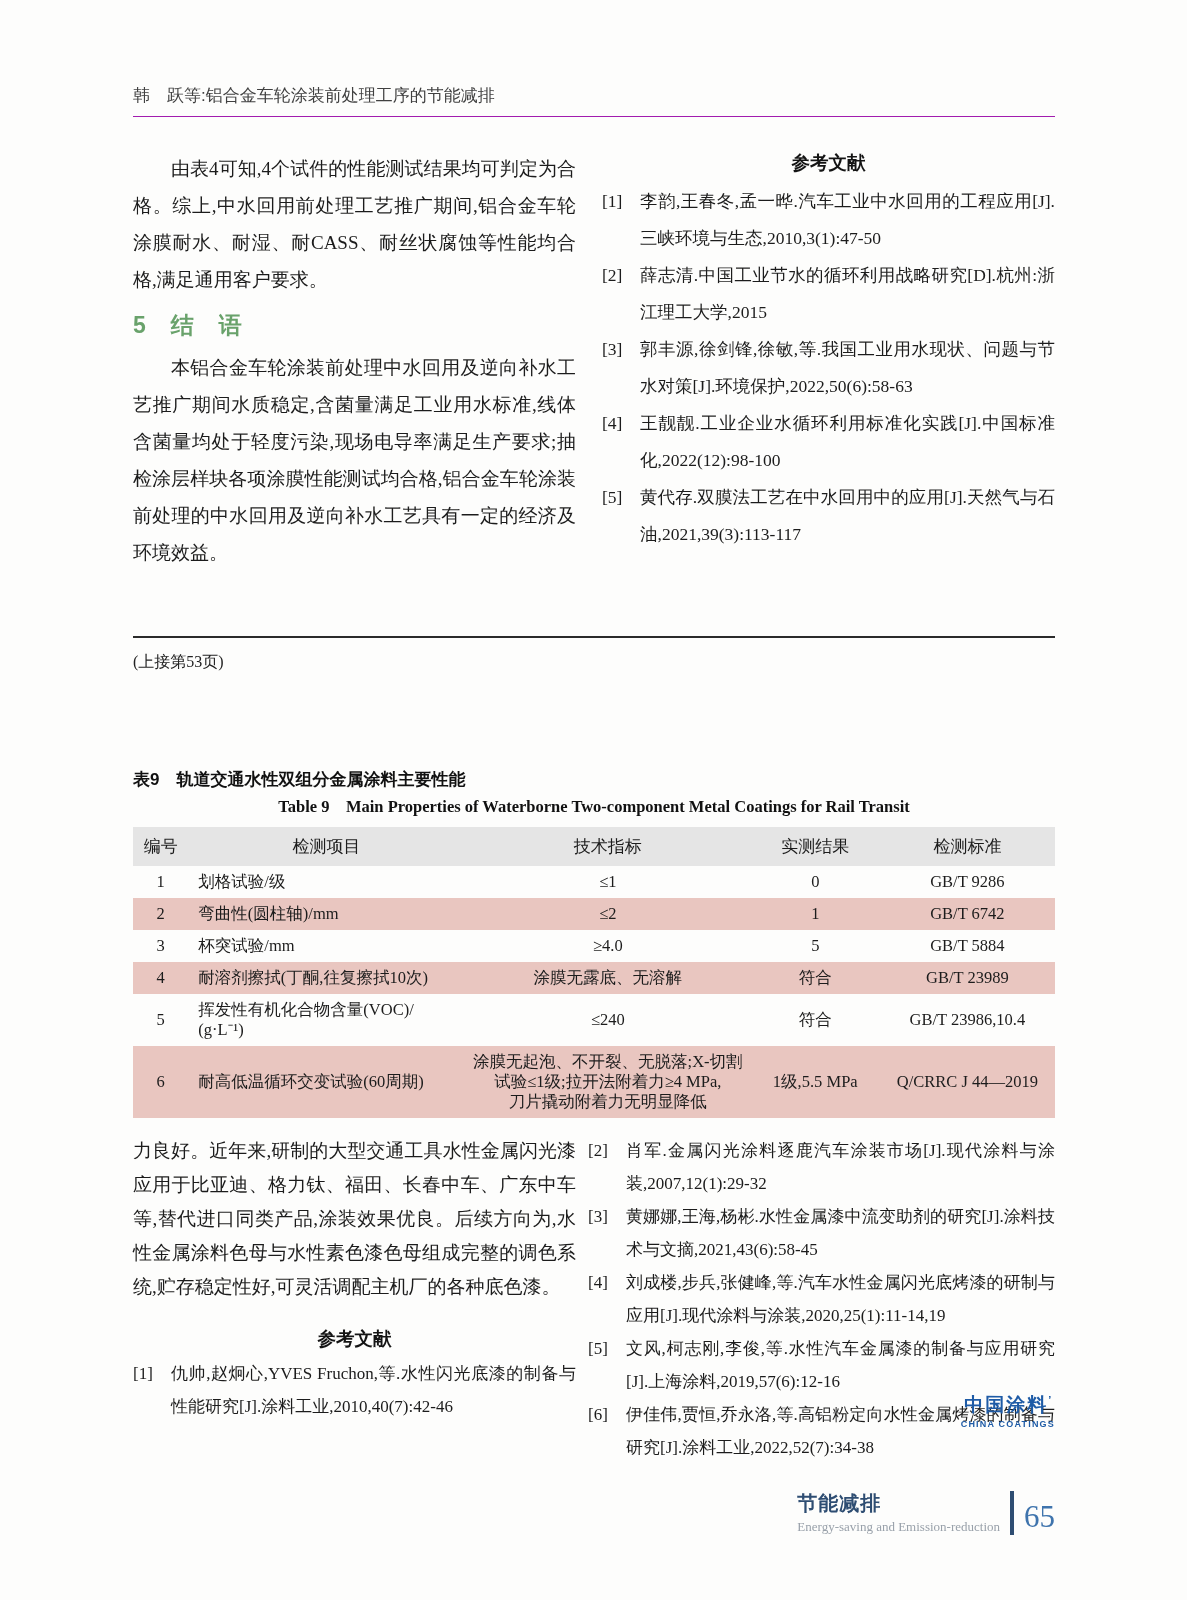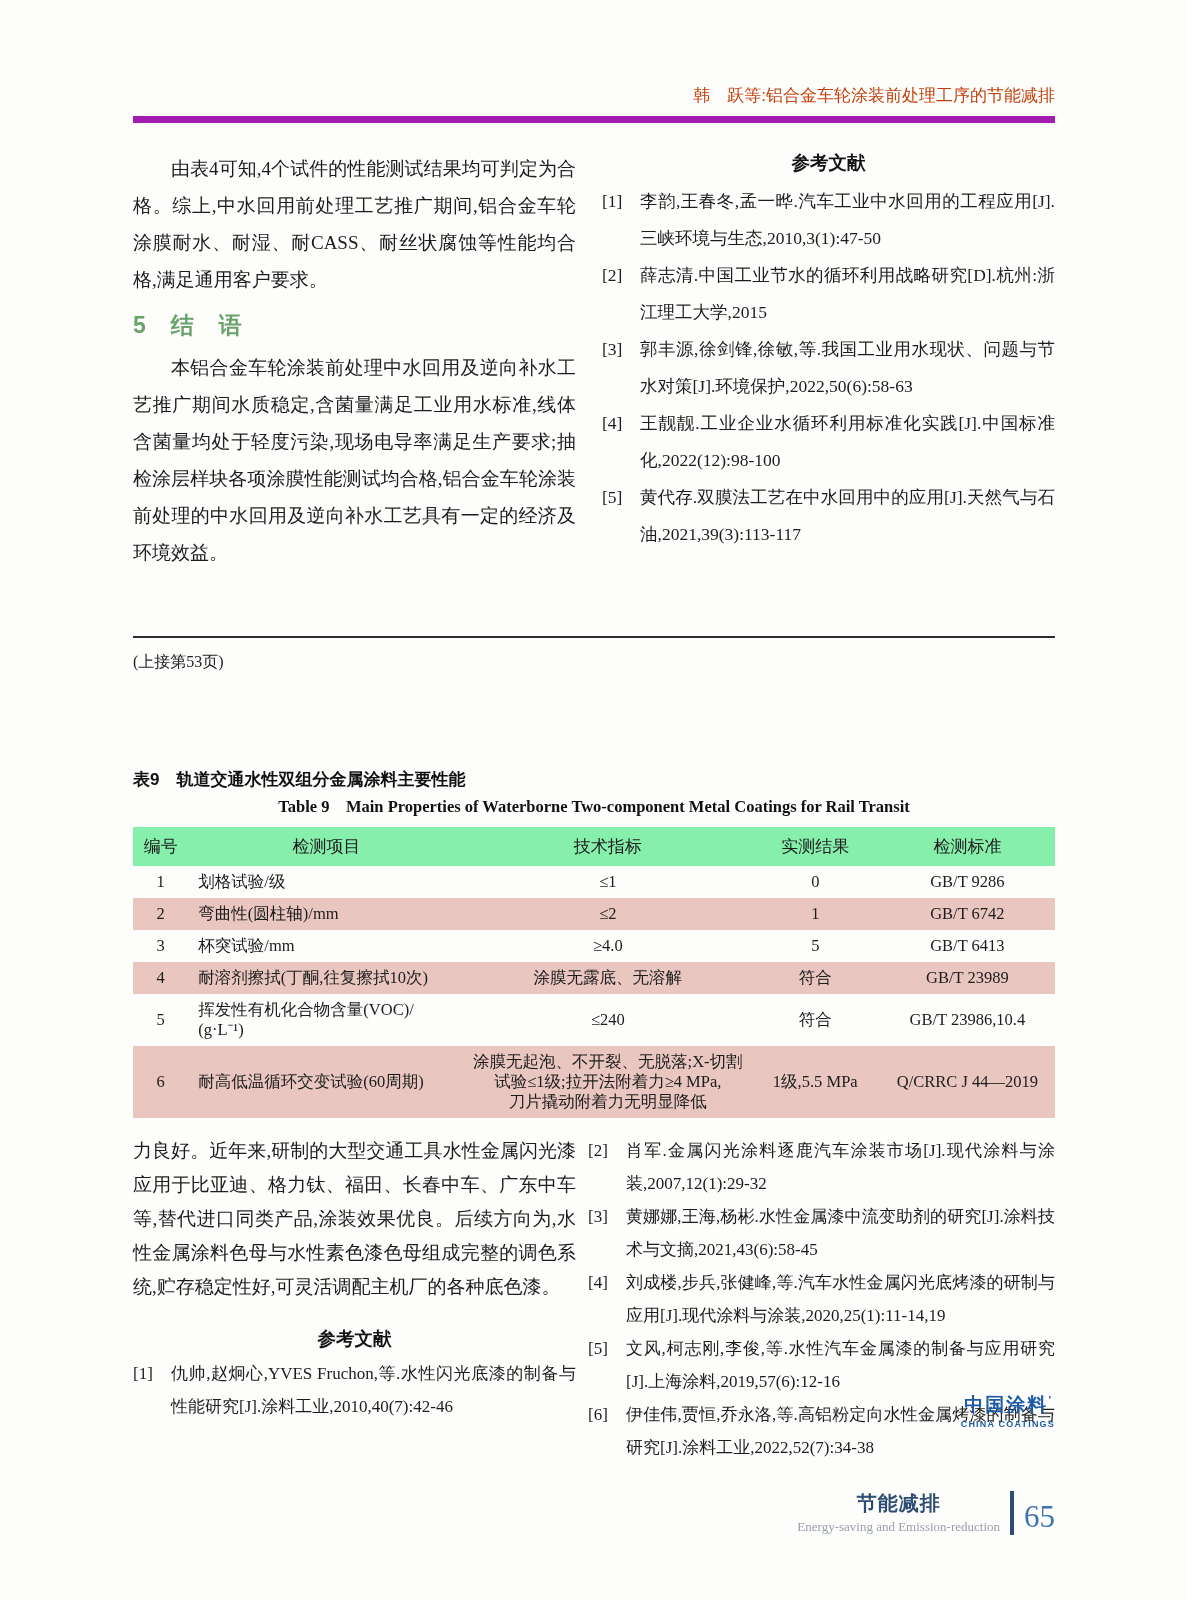--- a/index.html
+++ b/index.html
@@ -9,25 +9,25 @@
     width: 1187px; height: 1600px;
     margin: 0 auto;
     background: #fdfdfc;
     font-family: "Liberation Serif", serif;
     color: #1c1c1c;
     overflow: hidden;
   }
   
   .running-header {
     position: absolute; top: 84px; left: 133px; width: 922px;
-    text-align: right;
-    font-family: "Liberation Sans", sans-serif;
-    font-size: 17px; color: #c2410c;
+    text-align: left;
+    font-family: "Liberation Sans", sans-serif;
+    font-size: 17px; color: #404040;
     padding-bottom: 9px;
-    border-bottom: 7px solid #a21caf;
+    border-bottom: 1px solid #a21caf;
   }
   
   .top-section {
     position: absolute; top: 150px; left: 133px; width: 922px;
     display: flex; gap: 26px;
   }
   .col-left { width: 443px; flex: none; }
   .col-right { flex: 1; }
   .body-para {
     font-size: 19px; line-height: 37px;
@@ -72,21 +72,21 @@
     font-family: "Liberation Serif", serif;
     font-weight: bold; font-size: 16.5px; color: #111;
     margin-top: 5px;
   }
   table.props {
     width: 100%; border-collapse: collapse;
     margin-top: 9px;
     font-size: 16.5px; color: #1c1c1c;
   }
   table.props th {
-    background: #86efac;
+    background: #e5e5e5;
     font-family: "Liberation Sans", sans-serif;
     font-weight: normal; font-size: 17px;
     padding: 8px 4px; text-align: center;
   }
   table.props td {
     padding: 6px 4px;
     text-align: center; vertical-align: middle;
     white-space: pre-line; line-height: 20px;
   }
   table.props td.item { text-align: left; padding-left: 10px; }
@@ -111,21 +111,21 @@
     color: #1e5ba6;
   }
   .logo-cn { font-weight: bold; font-size: 19px; letter-spacing: 2px; }
   .logo-tm { font-size: 11px; vertical-align: super; letter-spacing: 0; }
   .logo-en { font-weight: bold; font-size: 9px; letter-spacing: 1.2px; margin-top: 1px; }
   
   .page-footer {
     position: absolute; top: 1490px; right: 132px;
     display: flex; align-items: center; gap: 10px;
   }
-  .footer-text { text-align: center; }
+  .footer-text { text-align: left; }
   .footer-cn {
     font-family: "Liberation Sans", sans-serif;
     font-weight: bold; font-size: 20px; color: #2e4d72;
     letter-spacing: 1px;
   }
   .footer-en {
     font-family: "Liberation Serif", serif;
     font-size: 13px; color: #99a1aa; margin-top: 2px;
   }
   .footer-bar { width: 4px; height: 44px; background: #2e4d72; flex: none; }
@@ -211,21 +211,21 @@
           <td class="item">弯曲性(圆柱轴)/mm</td>
           <td>≤2</td>
           <td>1</td>
           <td>GB/T 6742</td>
         </tr>
         <tr>
           <td>3</td>
           <td class="item">杯突试验/mm</td>
           <td>≥4.0</td>
           <td>5</td>
-          <td>GB/T 6413</td>
+          <td>GB/T 5884</td>
         </tr>
         <tr class="shaded">
           <td>4</td>
           <td class="item">耐溶剂擦拭(丁酮,往复擦拭10次)</td>
           <td>涂膜无露底、无溶解</td>
           <td>符合</td>
           <td>GB/T 23989</td>
         </tr>
         <tr>
           <td>5</td>

